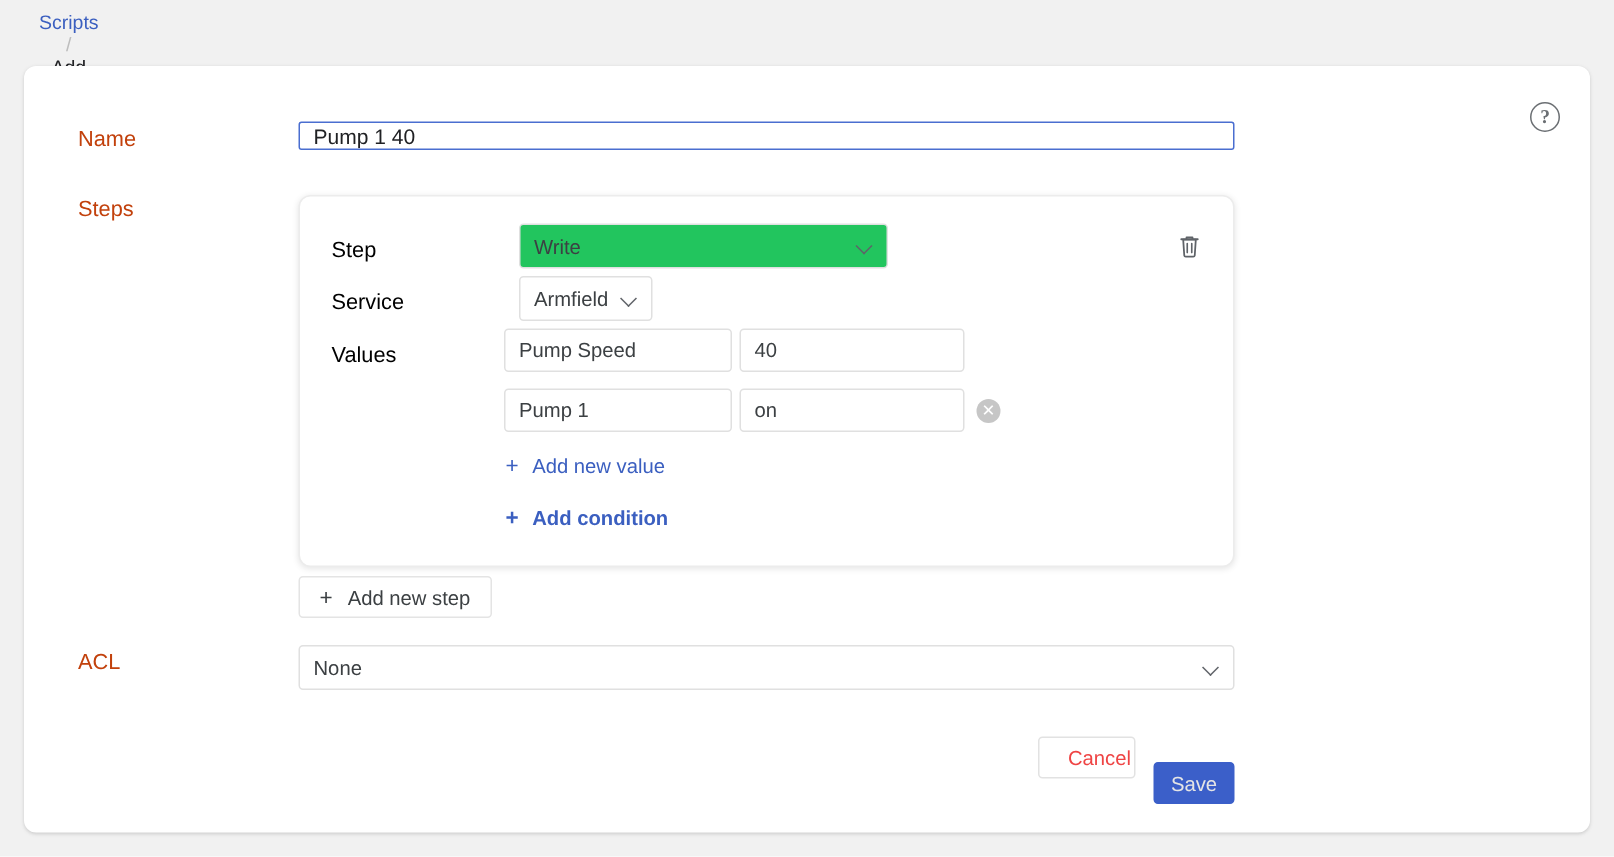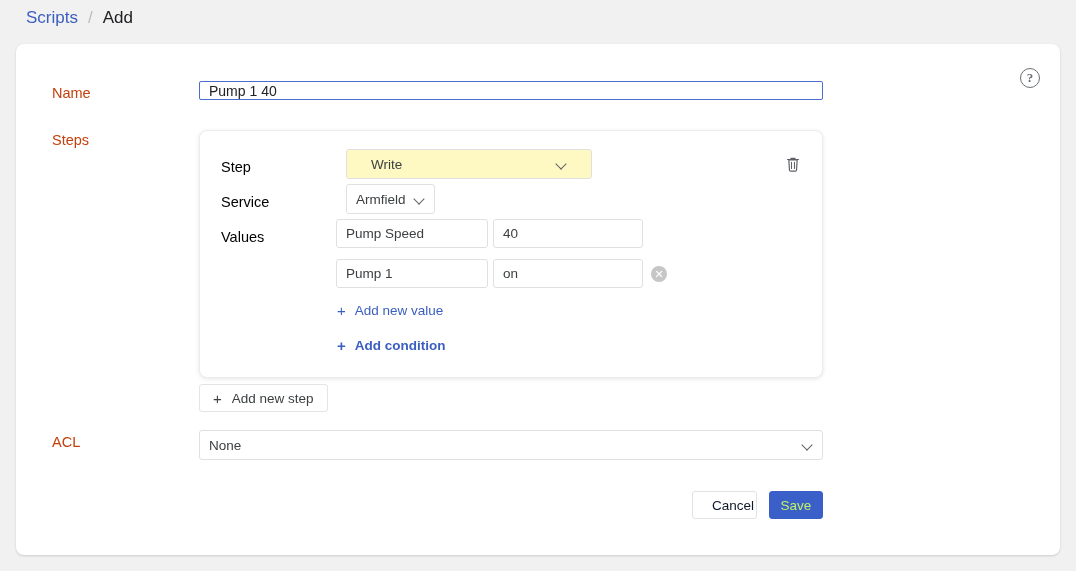--- a/index.html
+++ b/index.html
@@ -18,21 +18,22 @@
   }
 
   
   .breadcrumb {
     position: absolute;
     left: 26px;
     top: 7px;
     height: 22px;
     display: flex;
     align-items: center;
-    font-size: 17px;
+    font-size: 13px;
+    flex-direction: column;
   }
   .crumb-link {
     color: #3b5fc0;
     text-decoration: none;
     cursor: pointer;
   }
   .crumb-sep {
     color: #bdbdbd;
     margin: 0 10px;
   }
@@ -121,24 +122,24 @@
 
   
   .select-wide {
     position: absolute;
     left: 146px;
     top: 18px;
     width: 246px;
     height: 30px;
     border: 1px solid #e0e0e0;
     border-radius: 3px;
-    background: #fef9c3;
-    display: flex;
-    align-items: center;
-    padding: 0 24px;
+    background: #22c55e;
+    display: flex;
+    align-items: center;
+    padding: 0 9px;
     font-size: 13.5px;
     color: #3c4043;
     cursor: pointer;
     justify-content: space-between;
   }
   .chev {
     width: 10px;
     height: 10px;
     position: relative;
     flex: none;
@@ -285,30 +286,30 @@
     display: flex;
     align-items: center;
     justify-content: center;
   }
   .btn-cancel {
     left: 676px;
     top: 447px;
     width: 65px;
     background: #ffffff;
     border: 1px solid #e2e2e2;
-    color: #0f172a;
+    color: #ef4444;
     padding-left: 17px;
   }
   .btn-save {
     left: 753px;
-    top: 447px;
+    top: 464px;
     width: 54px;
     background: #3b5fc9;
     border: 1px solid #3b5fc9;
-    color: #bef264;
+    color: #e5e5e5;
   }
 </style>
 </head>
 <body>
 
 <div class="breadcrumb">
   <span class="crumb-link">Scripts</span>
   <span class="crumb-sep">/</span>
   <span class="crumb-current">Add</span>
 </div>

